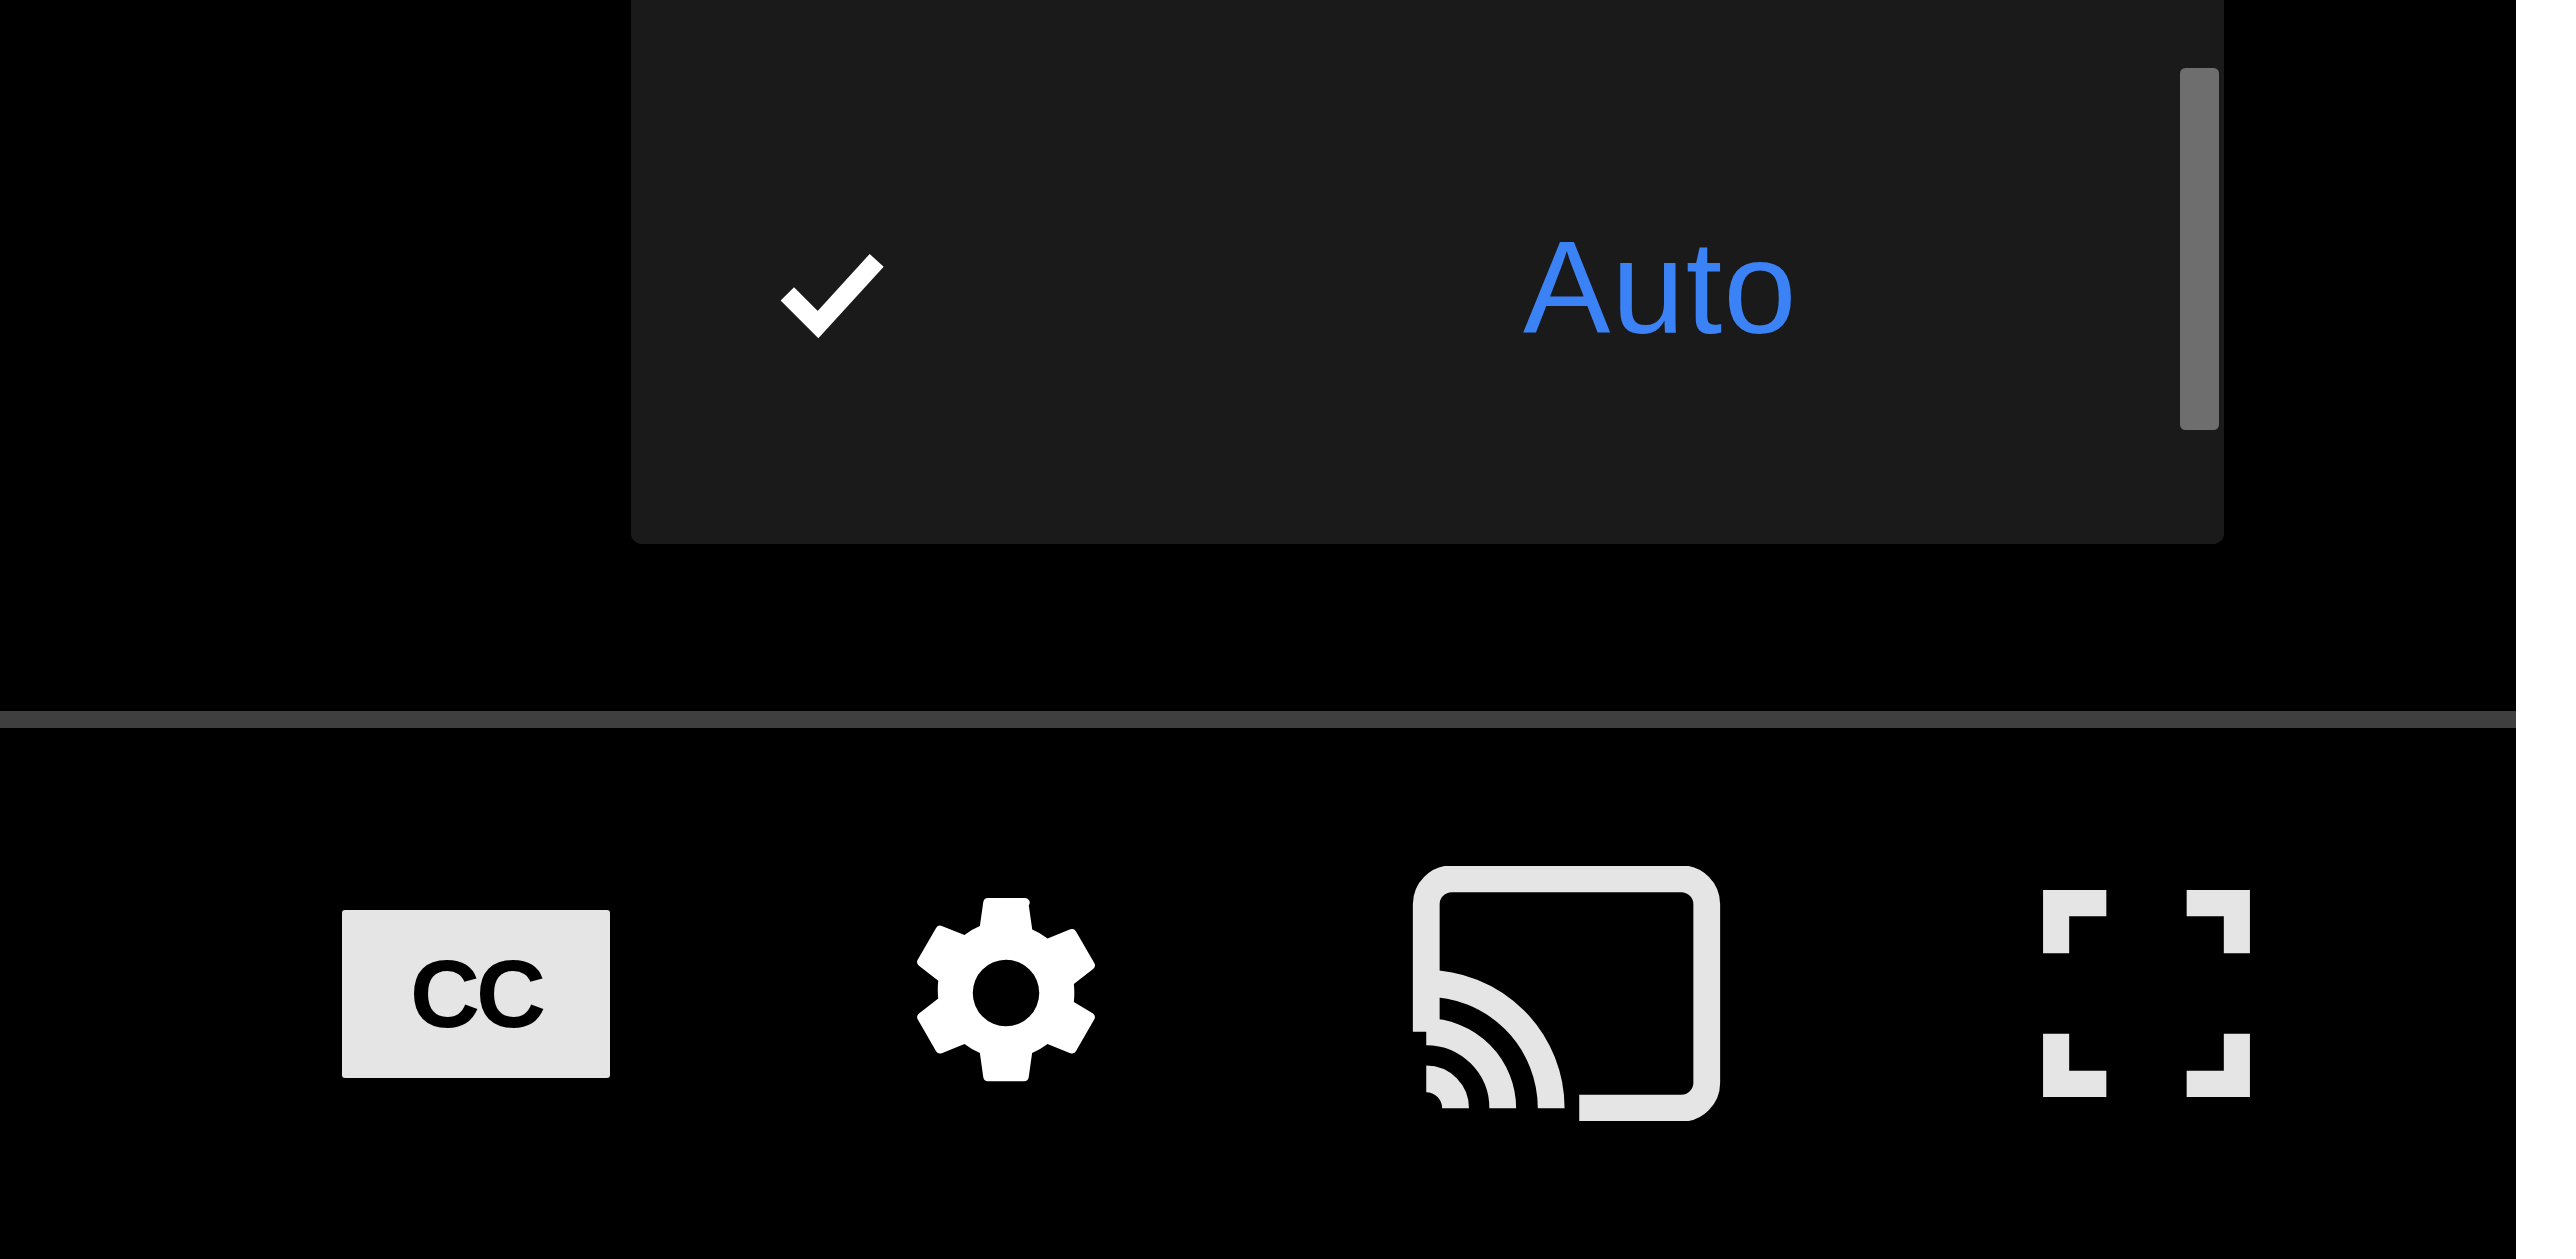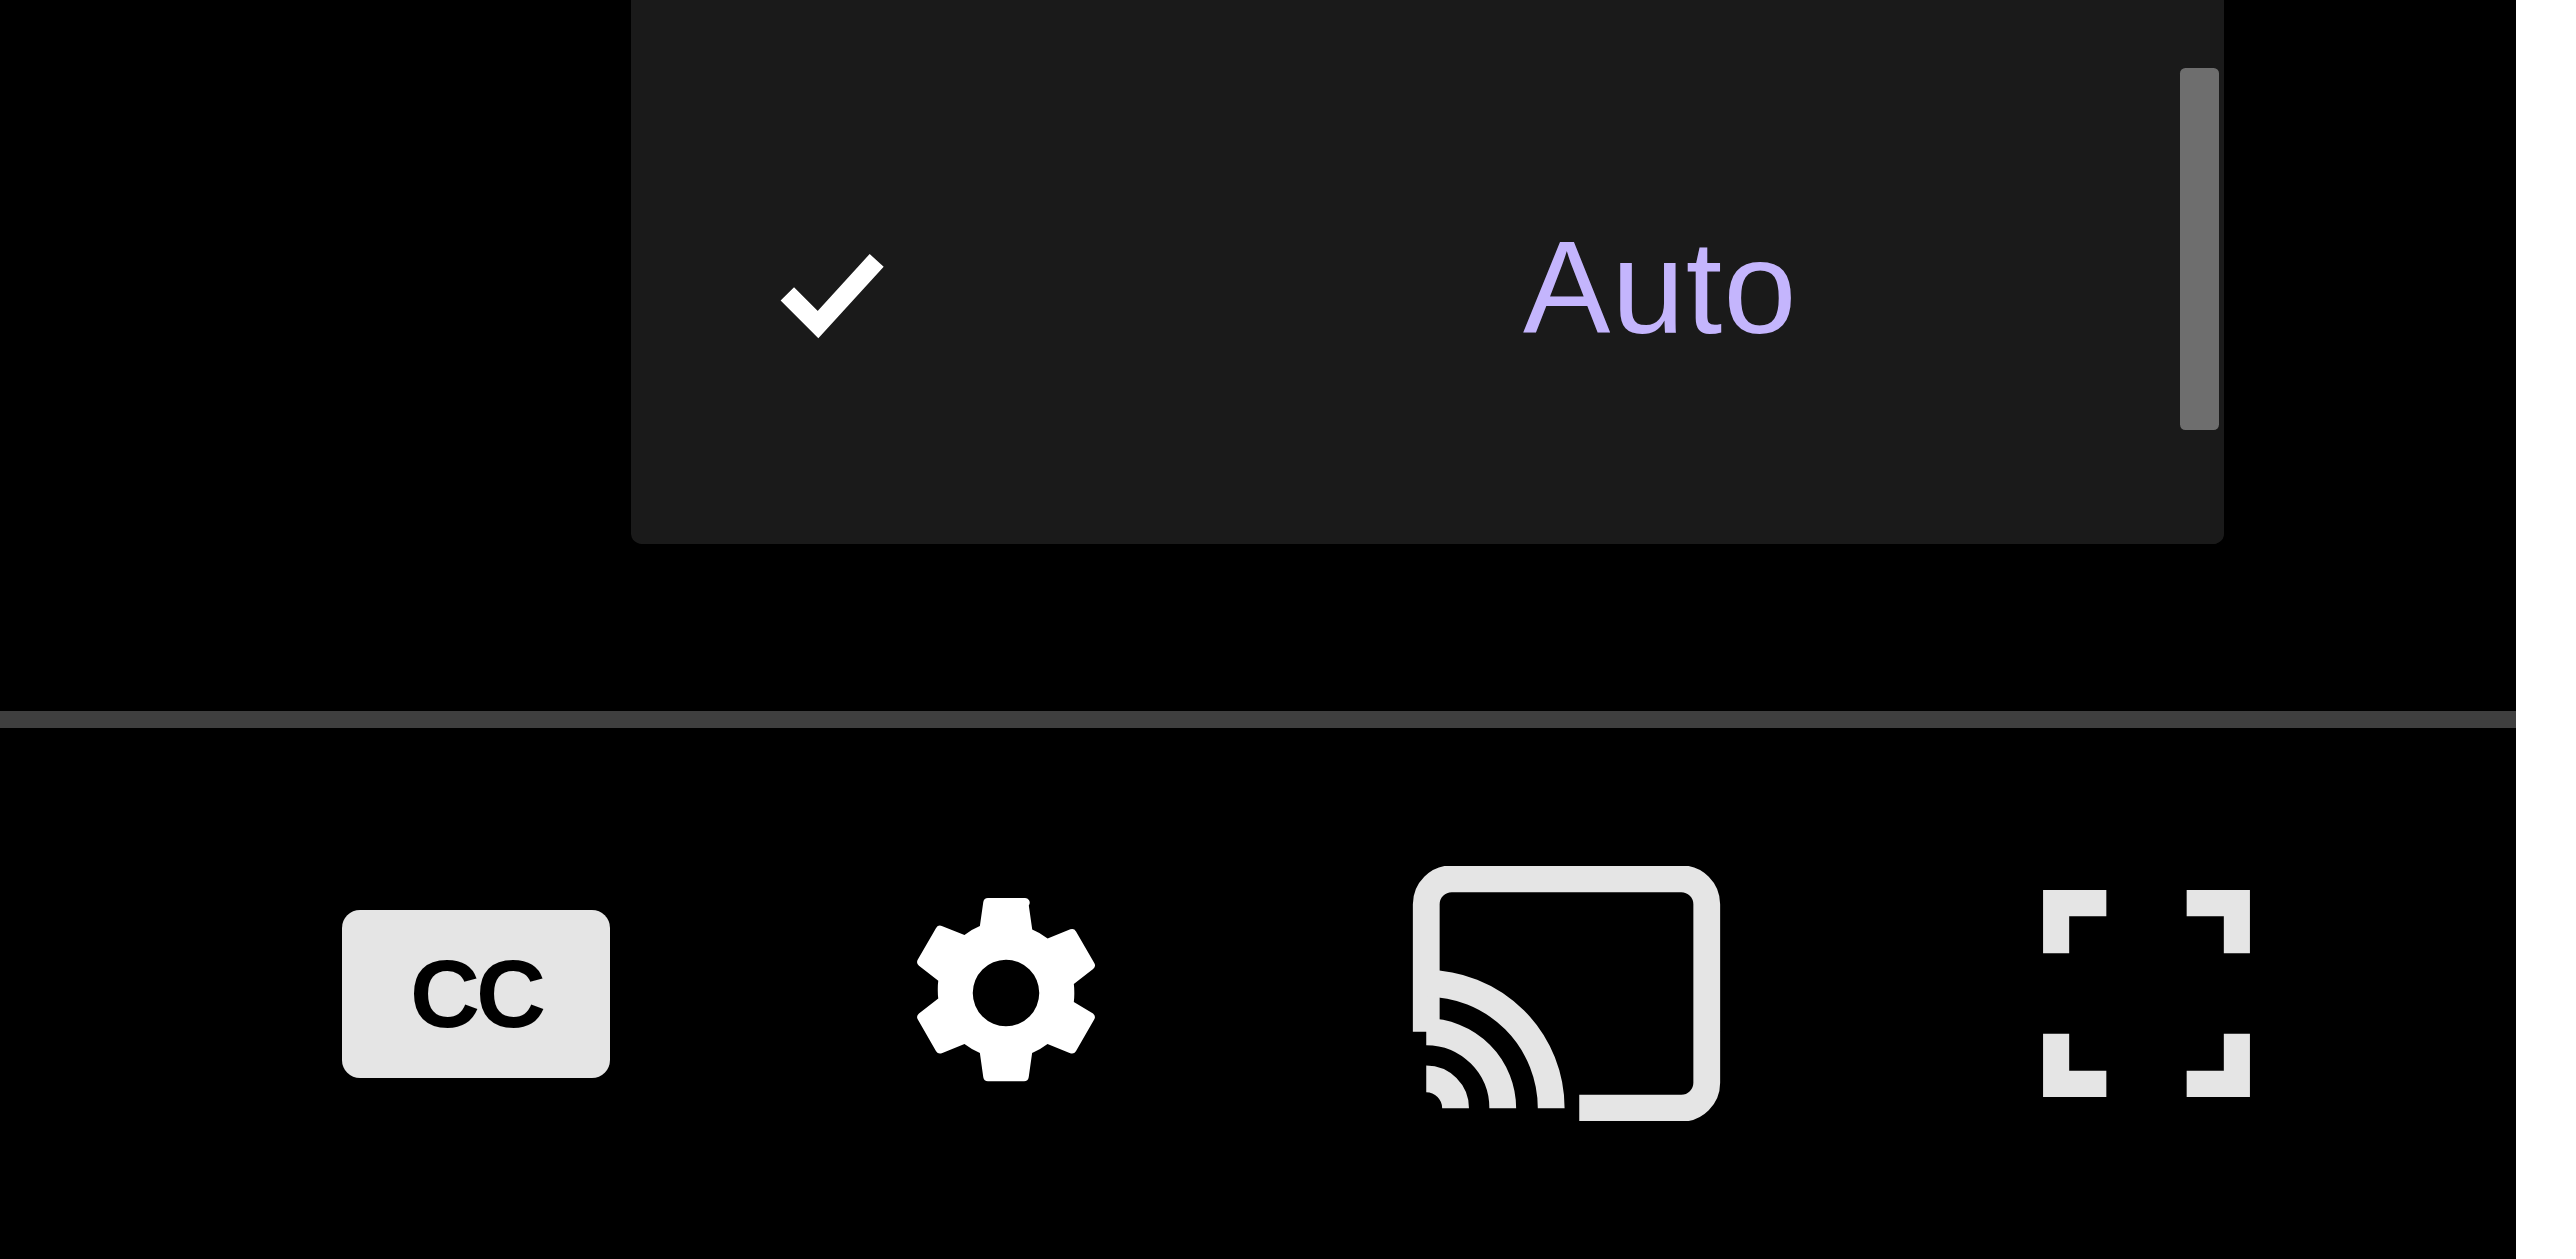--- a/index.html
+++ b/index.html
@@ -74,21 +74,21 @@
     width: 134px;
     height: 134px;
     color: #fff;
   }
 
   .menu-label {
     position: absolute;
     left: 892px; 
     top: 50%;
     transform: translateY(-55%);
-    color: #c4b5fd;
+    color: #3b82f6;
     font-size: 131px;
     font-weight: 400;
     letter-spacing: 1.3px;
   }
 
   
   .menu-scrollbar-track {
     position: absolute;
     right: 0;
     top: 0;
@@ -141,21 +141,21 @@
   
   .cc-btn {
     left: 335px;
     width: 282px;
     height: 188px;
   }
   .cc-box {
     width: 268px;
     height: 168px;
     background: #e5e5e5;
-    border-radius: 18px;
+    border-radius: 3px;
     display: flex;
     align-items: center;
     justify-content: center;
     color: #000;
     font-weight: 900;
     font-size: 97px;
     letter-spacing: -4px;
     font-family: "Arial Black", Arial, sans-serif;
   }
 

